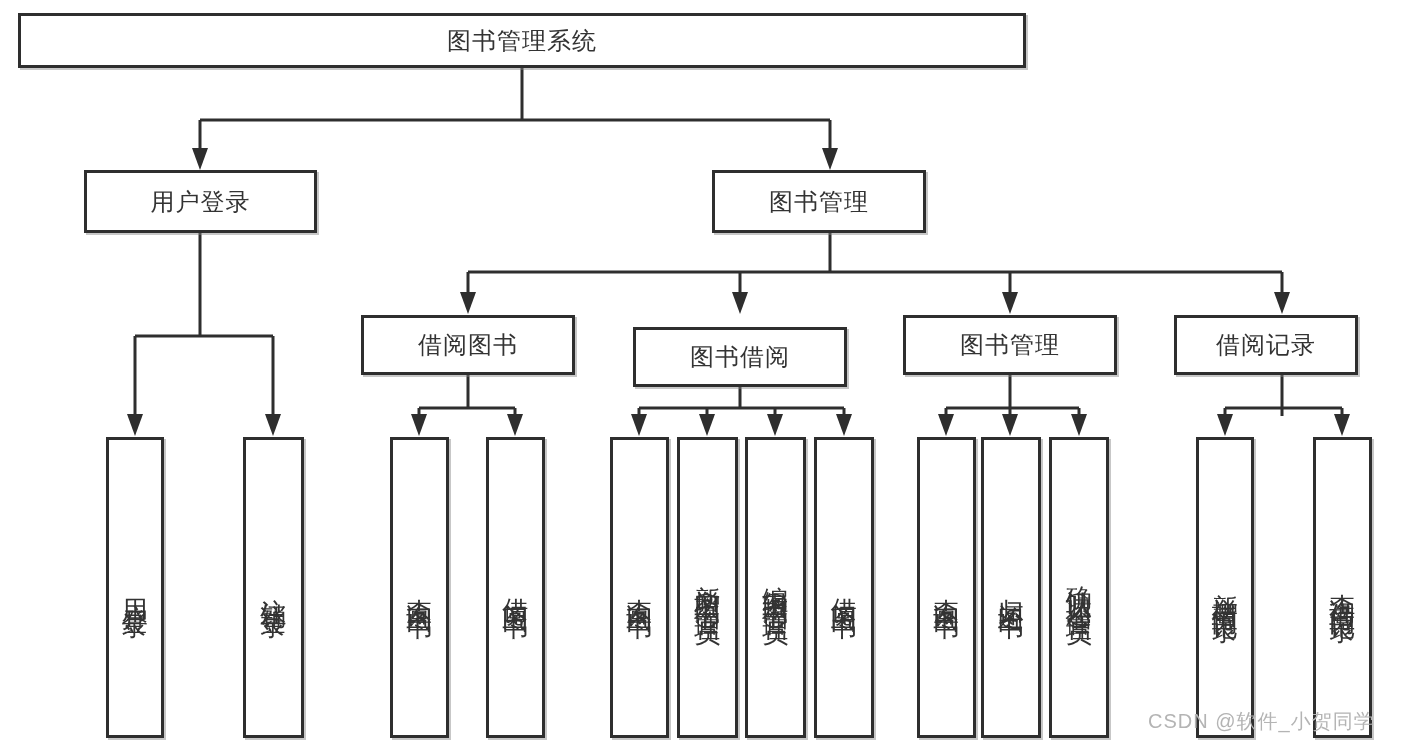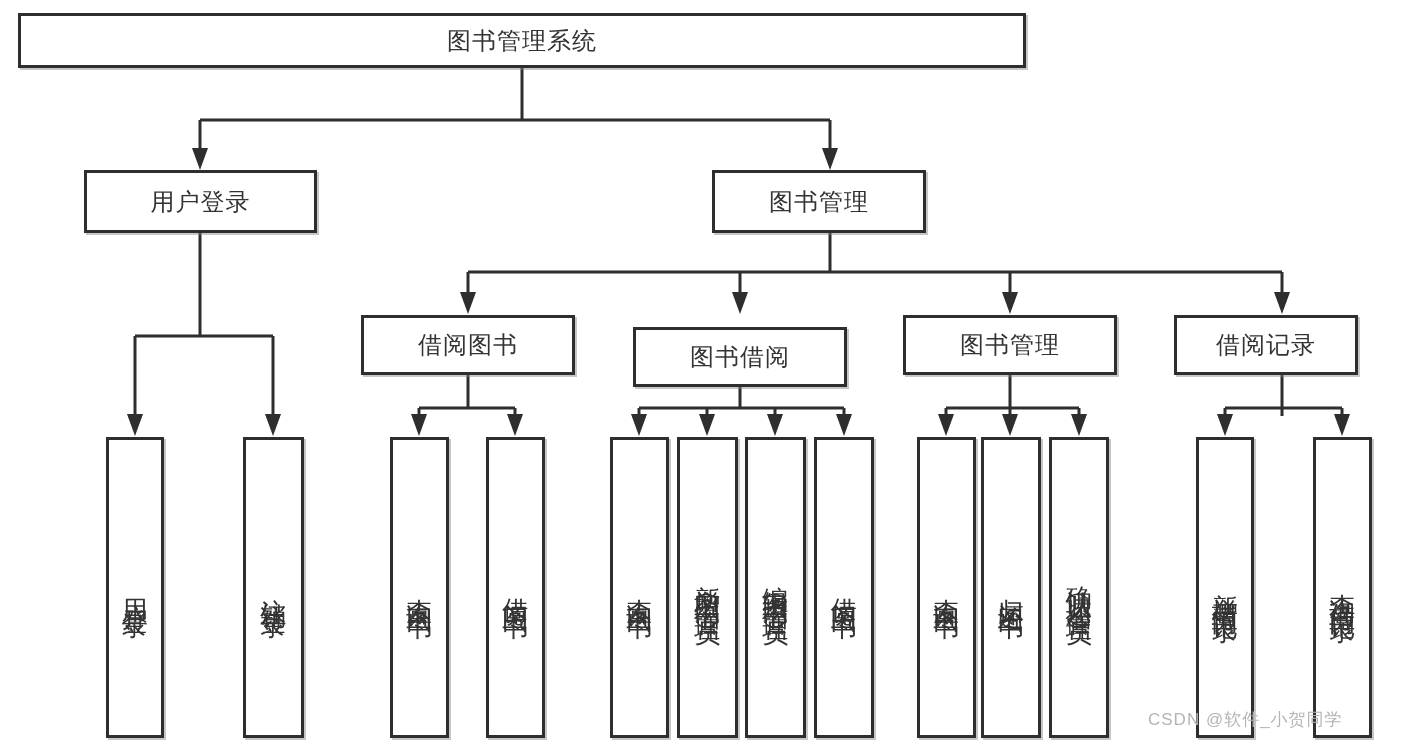--- a/index.html
+++ b/index.html
@@ -55,21 +55,21 @@
   .n-d0 { left: 917px;  width: 59px; }
   .n-d1 { left: 981px;  width: 60px; }
   .n-d2 { left: 1049px; width: 60px; }
   .n-e0 { left: 1196px; width: 58px; }
   .n-e1 { left: 1313px; width: 59px; }
 
   .watermark {
     position: absolute;
     left: 1148px; top: 708px;
     width: 250px;
-    font-size: 17px;
+    font-size: 20px;
     color: #b4b4b4;
     letter-spacing: 1px;
     z-index: 10;
     white-space: nowrap;
   }
 </style>
 </head>
 <body>
 
 <div class="canvas">

